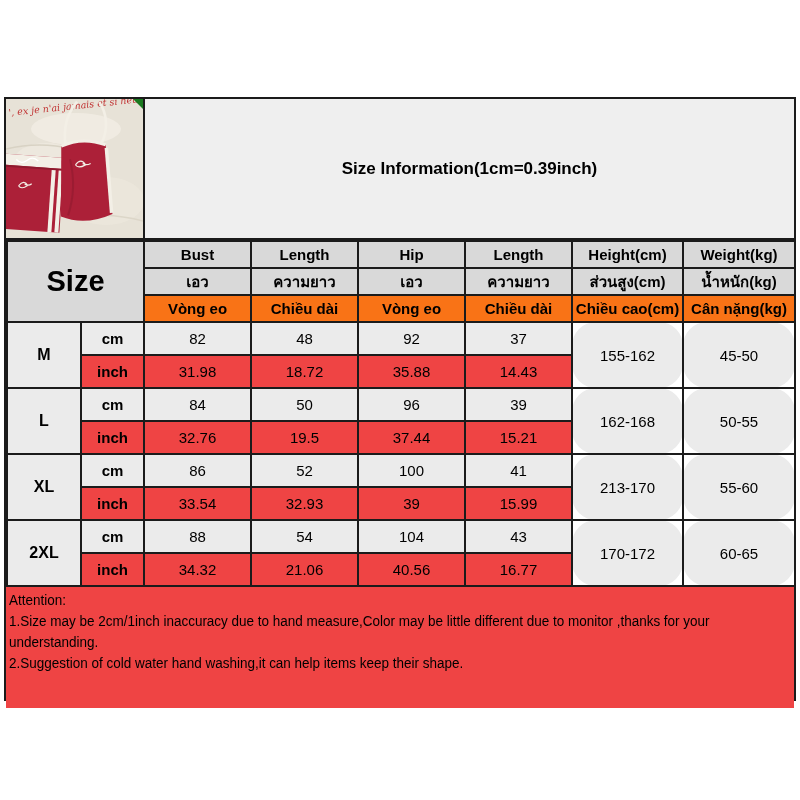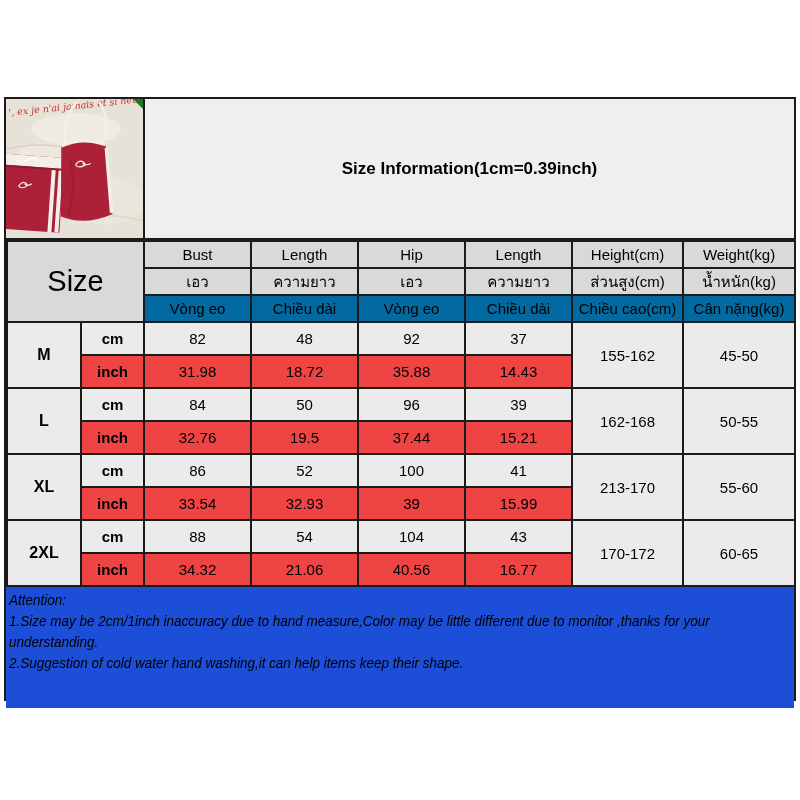--- a/index.html
+++ b/index.html
@@ -4,29 +4,29 @@
 <style>
   html,body{margin:0;padding:0;background:#ffffff;}
   body{width:800px;height:800px;position:relative;font-family:"Liberation Sans",sans-serif;color:#000;}
   .sheet{position:absolute;left:4px;top:97px;width:792px;height:604px;box-sizing:border-box;border:2px solid #1b1b1b;background:#fff;}
   .topband{display:flex;height:139px;border-bottom:2px solid #1b1b1b;}
   .photo{width:137px;height:139px;flex:none;border-right:2px solid #1b1b1b;position:relative;overflow:hidden;background:#e7e2d7;}
   .titlebox{flex:1;background:#efefef;display:flex;flex-direction:row;justify-content:center;align-items:center;row-gap:5px;}
   .titlebox div{font-weight:bold;font-size:17px;line-height:20px;}
   table{width:100%;border-collapse:collapse;table-layout:fixed;}
   td{border:2px solid #1b1b1b;text-align:center;vertical-align:middle;font-size:15px;padding:0;overflow:hidden;}
-  tr.hrow td{height:25px;font-weight:normal;background:#d9d9d9;}
-  tr.hrow.vi td{background:#0369a1;}
+  tr.hrow td{height:25px;font-weight:bold;background:#d9d9d9;}
+  tr.hrow.vi td{background:#f97316;}
   td.corner{background:#d9d9d9;font-weight:bold;font-size:29px;}
   tr.cmrow td{height:31px;background:#ebebeb;}
   tr.inrow td{height:31px;background:#ef4444;}
   td.sizelab{background:#d9d9d9;font-weight:bold;font-size:16px;}
   td.unit{font-weight:bold;}
-  td.range{background:#ebebeb;}
-  .attention{height:121px;background:#1d4ed8;padding:2px 6px 0 3px;box-sizing:border-box;font-style:italic;}
+  td.range{background:#ebebeb;border-radius:24px;}
+  .attention{height:121px;background:#ef4444;padding:2px 6px 0 3px;box-sizing:border-box;}
   .attention div{font-size:15.5px;line-height:21px;white-space:nowrap;transform:scaleX(0.87);transform-origin:0 50%;}
 </style>
 </head>
 <body>
 
 <div class="sheet">
 
   <div class="topband">
     <div class="photo">
       <svg width="137" height="139" viewBox="0 0 137 139">

